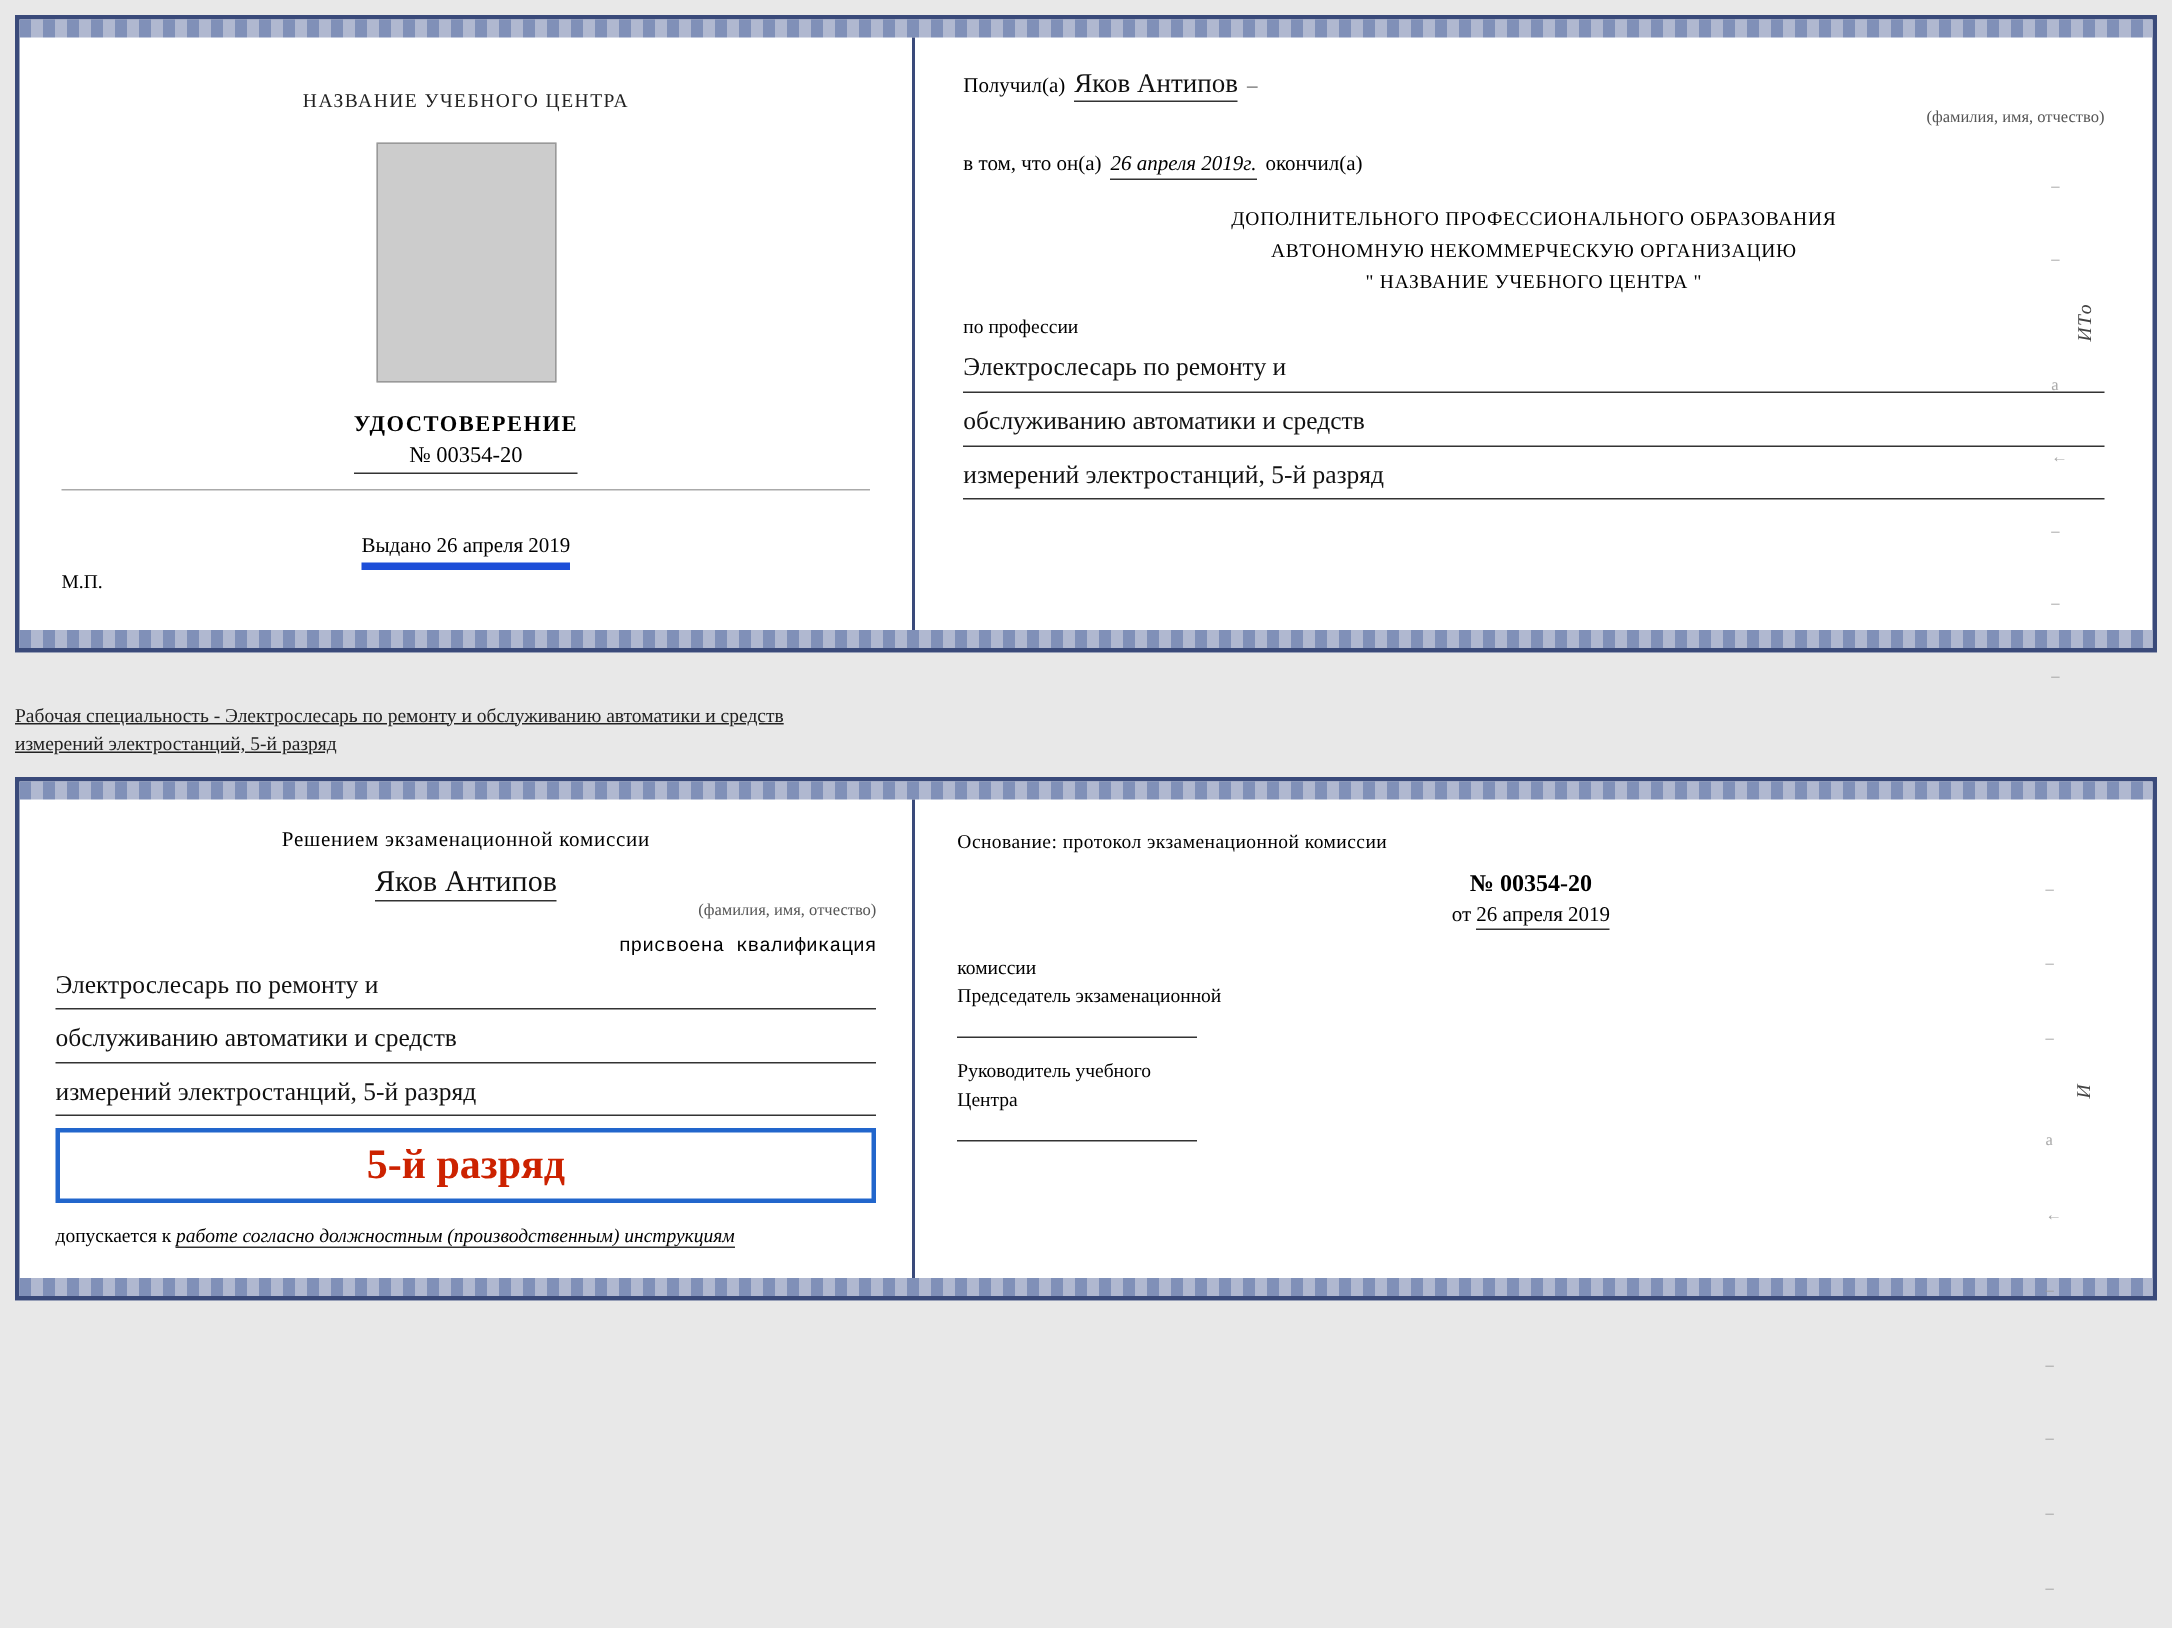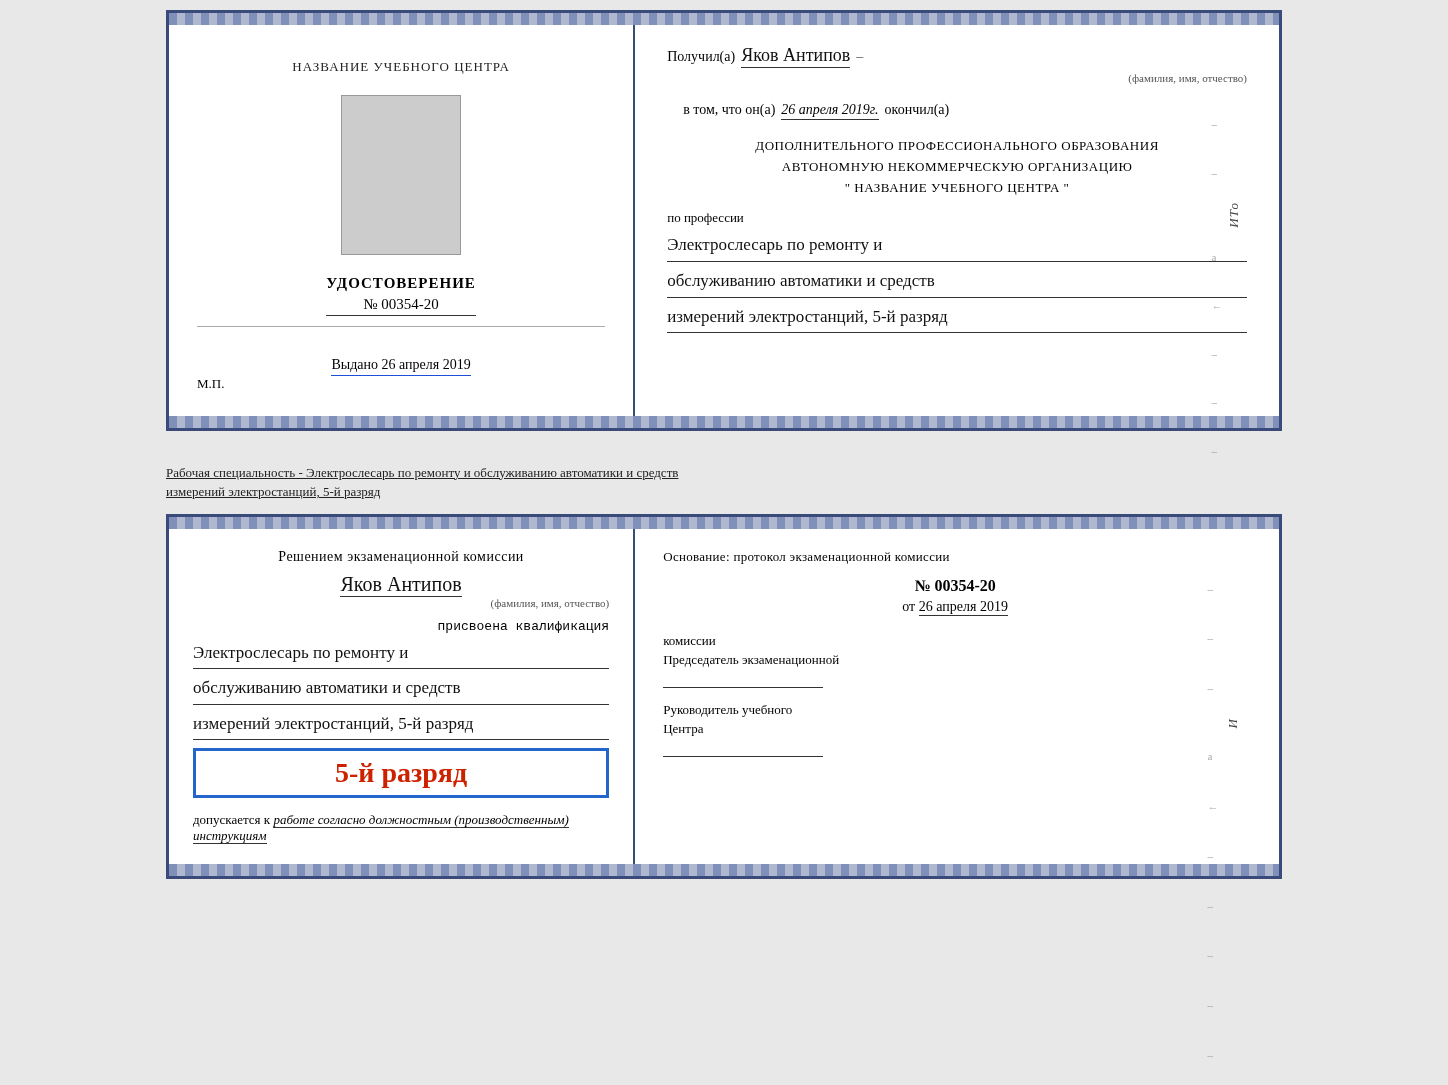--- a/index.html
+++ b/index.html
@@ -8,21 +8,21 @@
       font-family: 'Times New Roman', Times, serif;
       width: 1448px;
       min-height: 1085px;
       display: flex;
       flex-direction: column;
       align-items: center;
       padding: 10px;
     }
 
     .page-wrapper {
-      width: 1116px;
+      width: 1428px;
       display: flex;
       flex-direction: column;
       gap: 8px;
     }
 
     .cert-left {
       width: 42%;
       border-right: 2px solid #3a4a7a;
       padding: 24px 28px;
       display: flex;
@@ -67,21 +67,21 @@
       text-align: center;
       font-size: 15px;
       border-bottom: 1px solid #333;
       padding-bottom: 2px;
       margin-top: 4px;
     }
 
     .vidano-row {
       font-size: 14px;
       margin-top: 20px;
-      border-bottom: 1px solid #1d4ed8;
+      border-bottom: 5px solid #1d4ed8;
       padding-bottom: 2px;
     }
 
     .mp-label {
       font-size: 13px;
       align-self: flex-start;
       margin-top: auto;
     }
 
     
@@ -309,21 +309,21 @@
 
       <div class="cert-right" style="position:relative;">
 
         <div class="poluchil-row">
           <span>Получил(а)</span>
           <span class="handwritten">Яков Антипов</span>
           <span style="font-size:14px; color:#555;">–</span>
         </div>
         <span class="small-label" style="margin-left:90px;">(фамилия, имя, отчество)</span>
 
-        <div class="vtom-row" style="margin-top:18px;margin-left:16px;">
+        <div class="vtom-row" style="margin-top:18px;">
           <span>в том, что он(а)</span>
           <span class="vtom-date">26 апреля 2019г.</span>
           <span>окончил(а)</span>
         </div>
 
         <div class="org-block">
           <div>ДОПОЛНИТЕЛЬНОГО ПРОФЕССИОНАЛЬНОГО ОБРАЗОВАНИЯ</div>
           <div>АВТОНОМНУЮ НЕКОММЕРЧЕСКУЮ ОРГАНИЗАЦИЮ</div>
           <div>
             <span>"</span>

